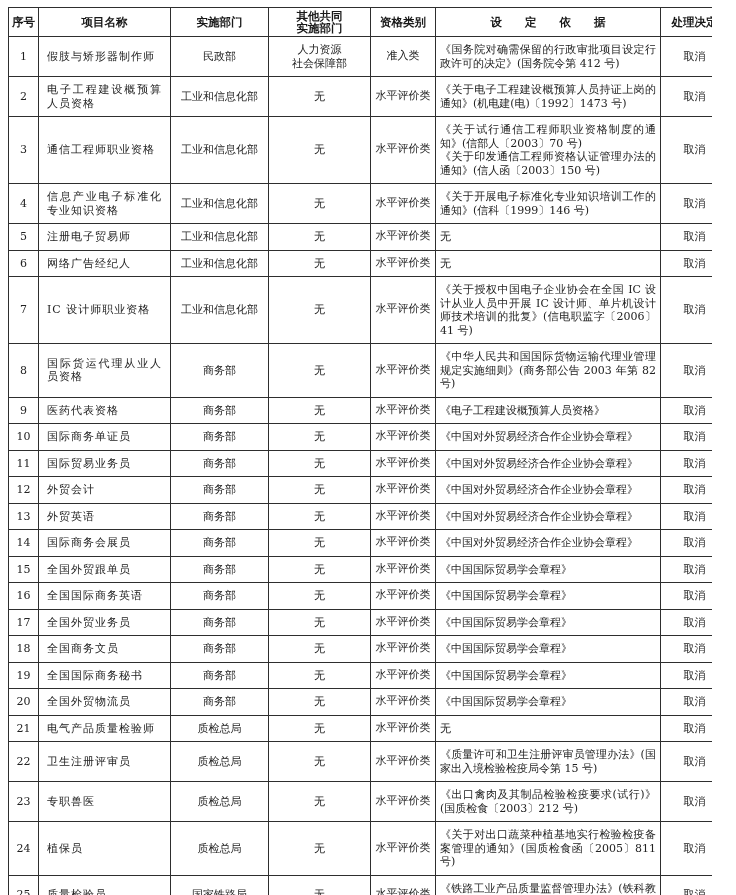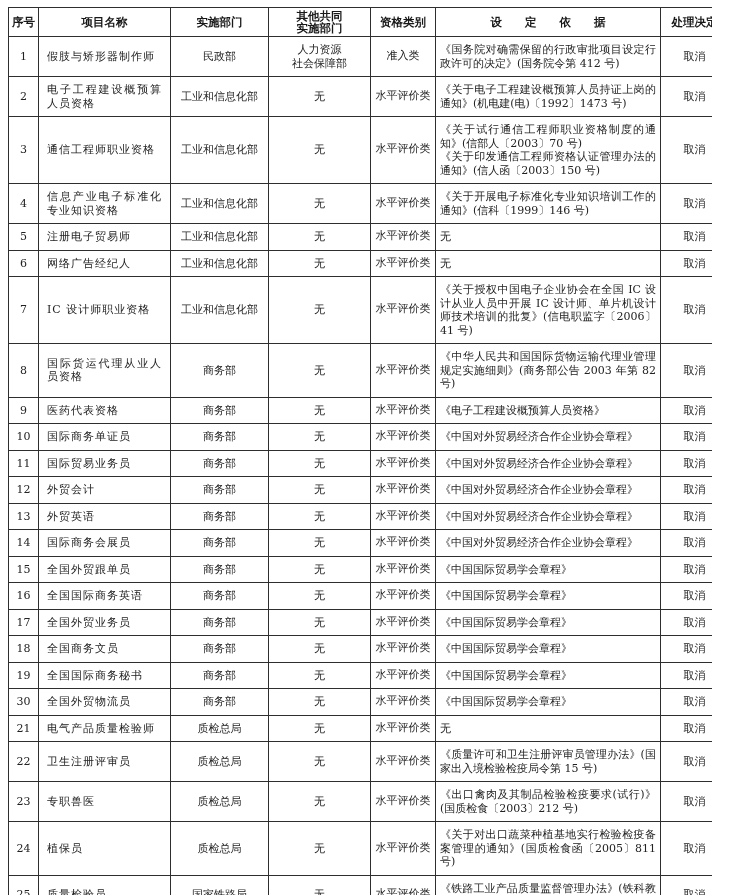--- a/index.html
+++ b/index.html
@@ -245,21 +245,21 @@
         <tr>
     <td class="c-no">19</td>
     <td class="c-name">全国国际商务秘书</td>
     <td class="c-dept">商务部</td>
     <td class="c-codept">无</td>
     <td class="c-cat">水平评价类</td>
     <td class="c-basis">《中国国际贸易学会章程》</td>
     <td class="c-decision">取消</td>
   </tr>
         <tr>
-    <td class="c-no">30</td>
+    <td class="c-no">20</td>
     <td class="c-name">全国外贸物流员</td>
     <td class="c-dept">商务部</td>
     <td class="c-codept">无</td>
     <td class="c-cat">水平评价类</td>
     <td class="c-basis">《中国国际贸易学会章程》</td>
     <td class="c-decision">取消</td>
   </tr>
         <tr>
     <td class="c-no">21</td>
     <td class="c-name">电气产品质量检验师</td>

